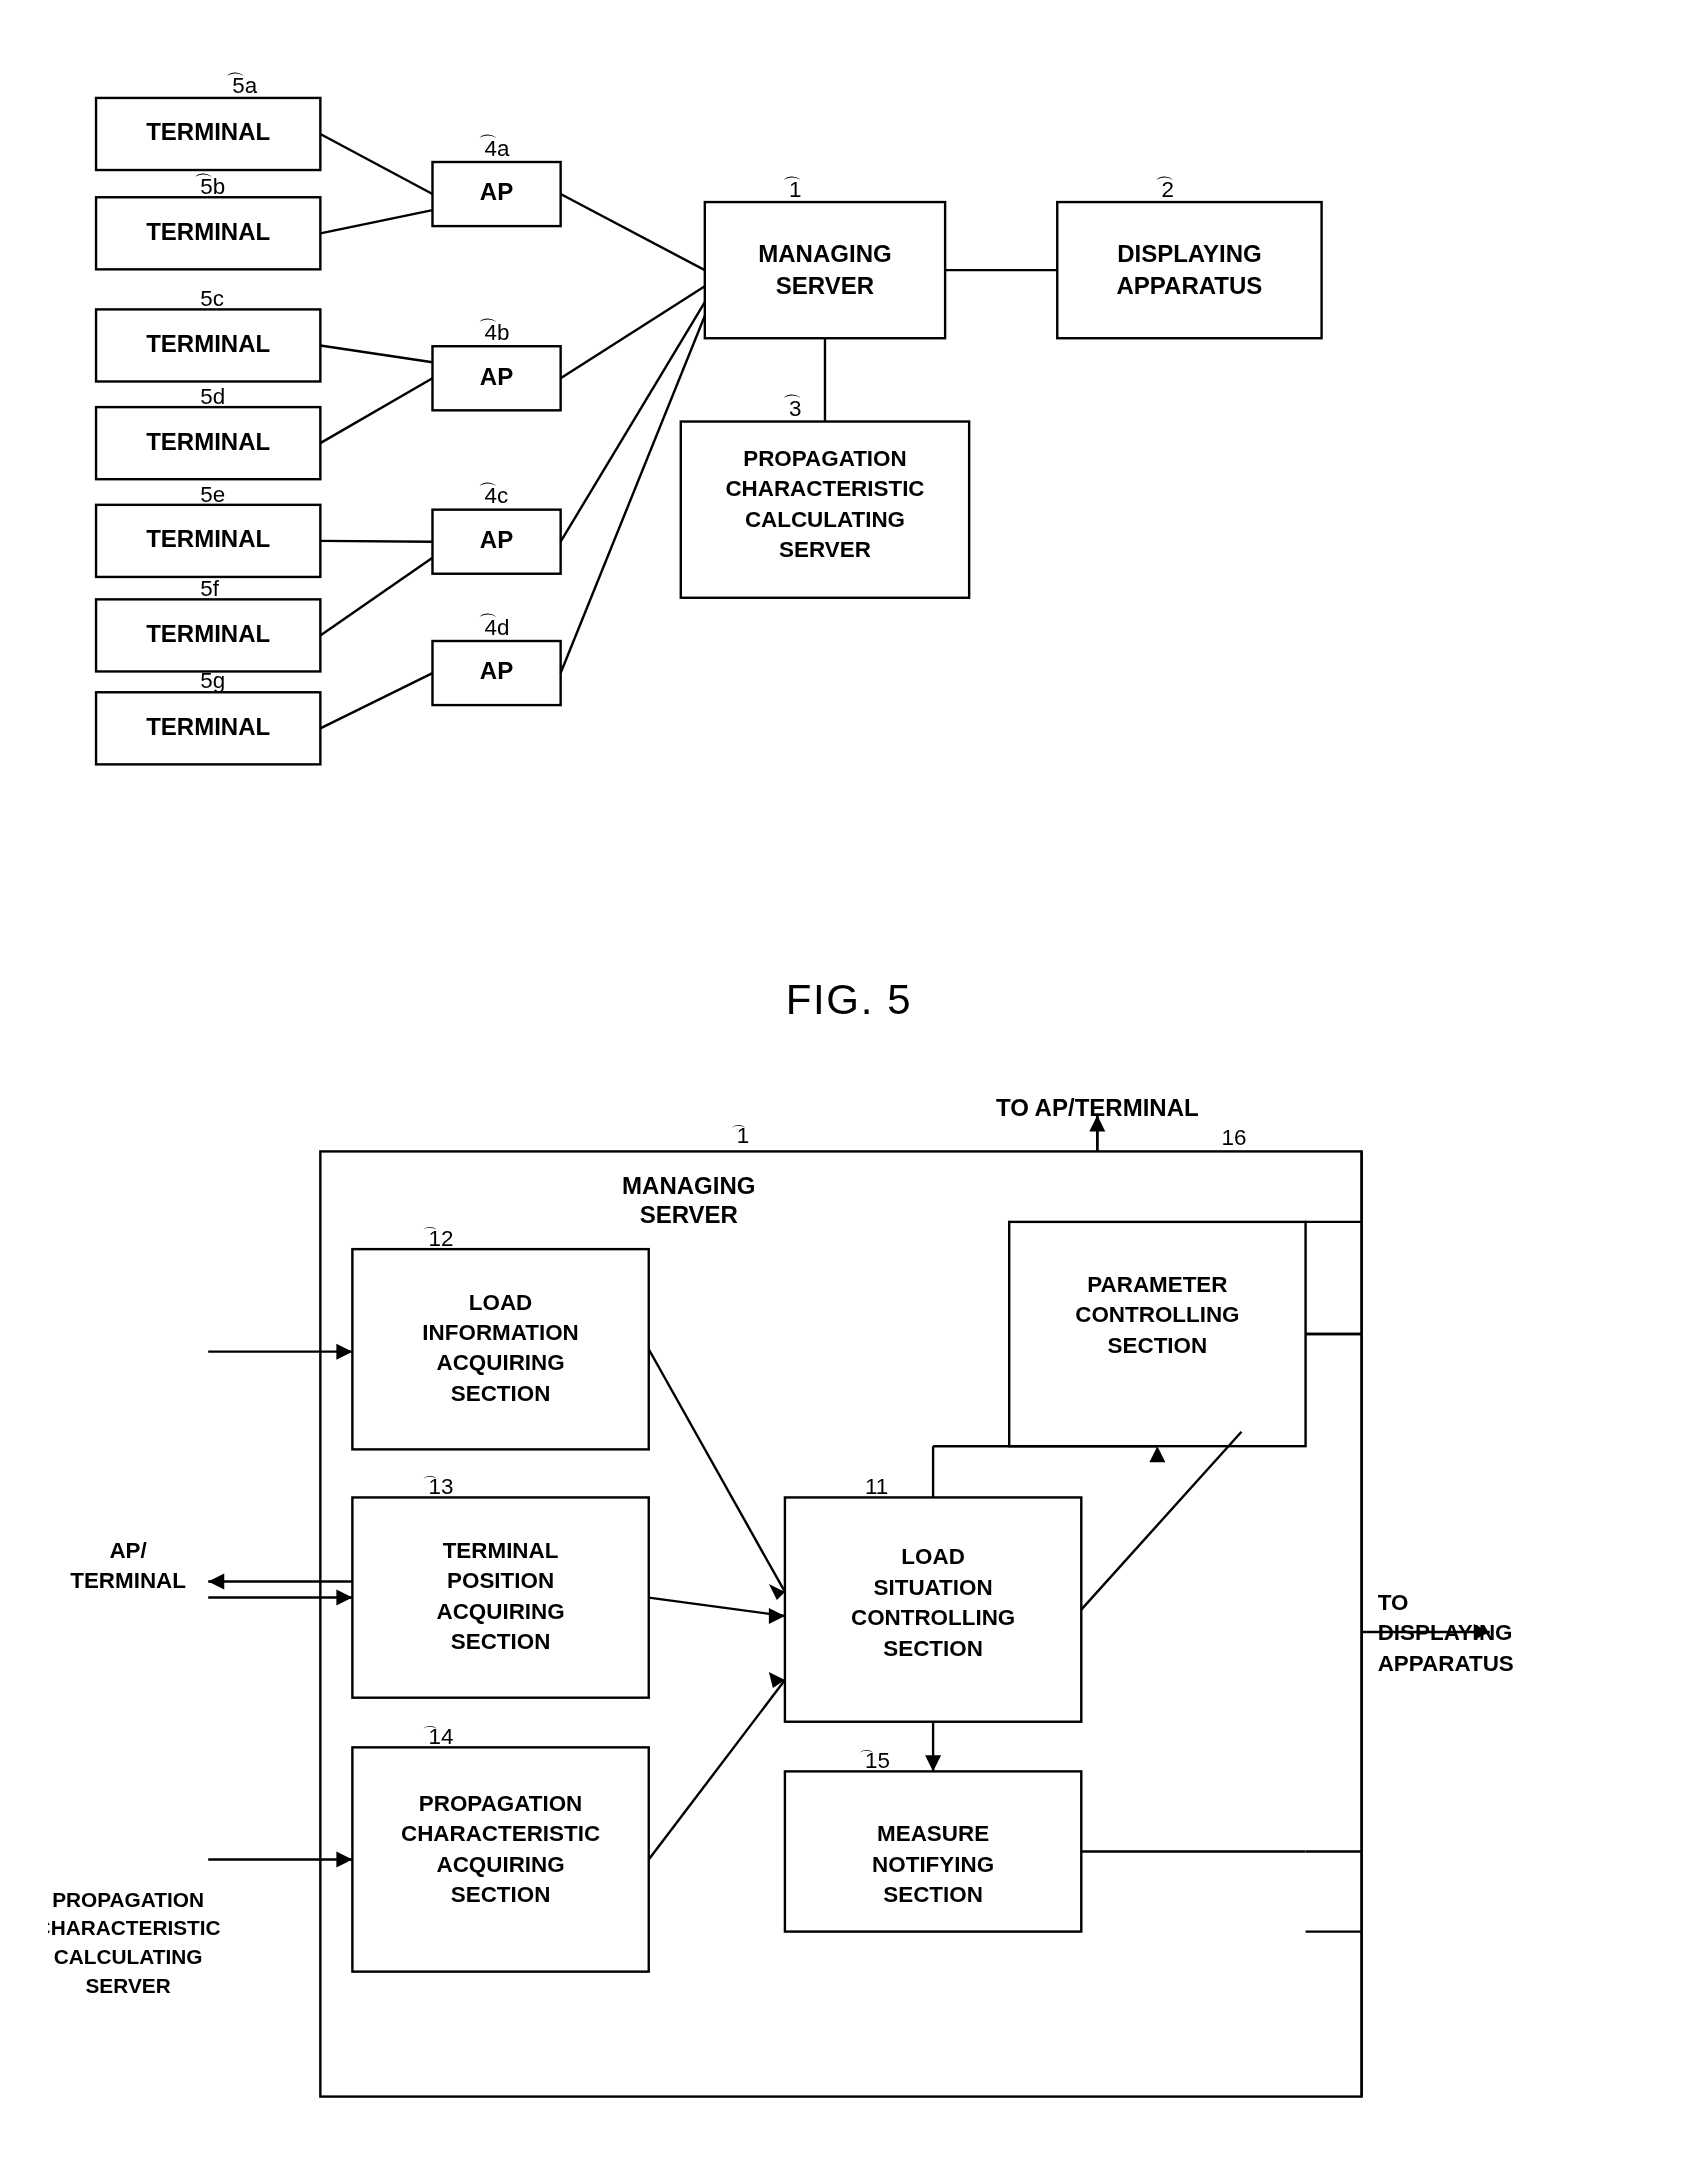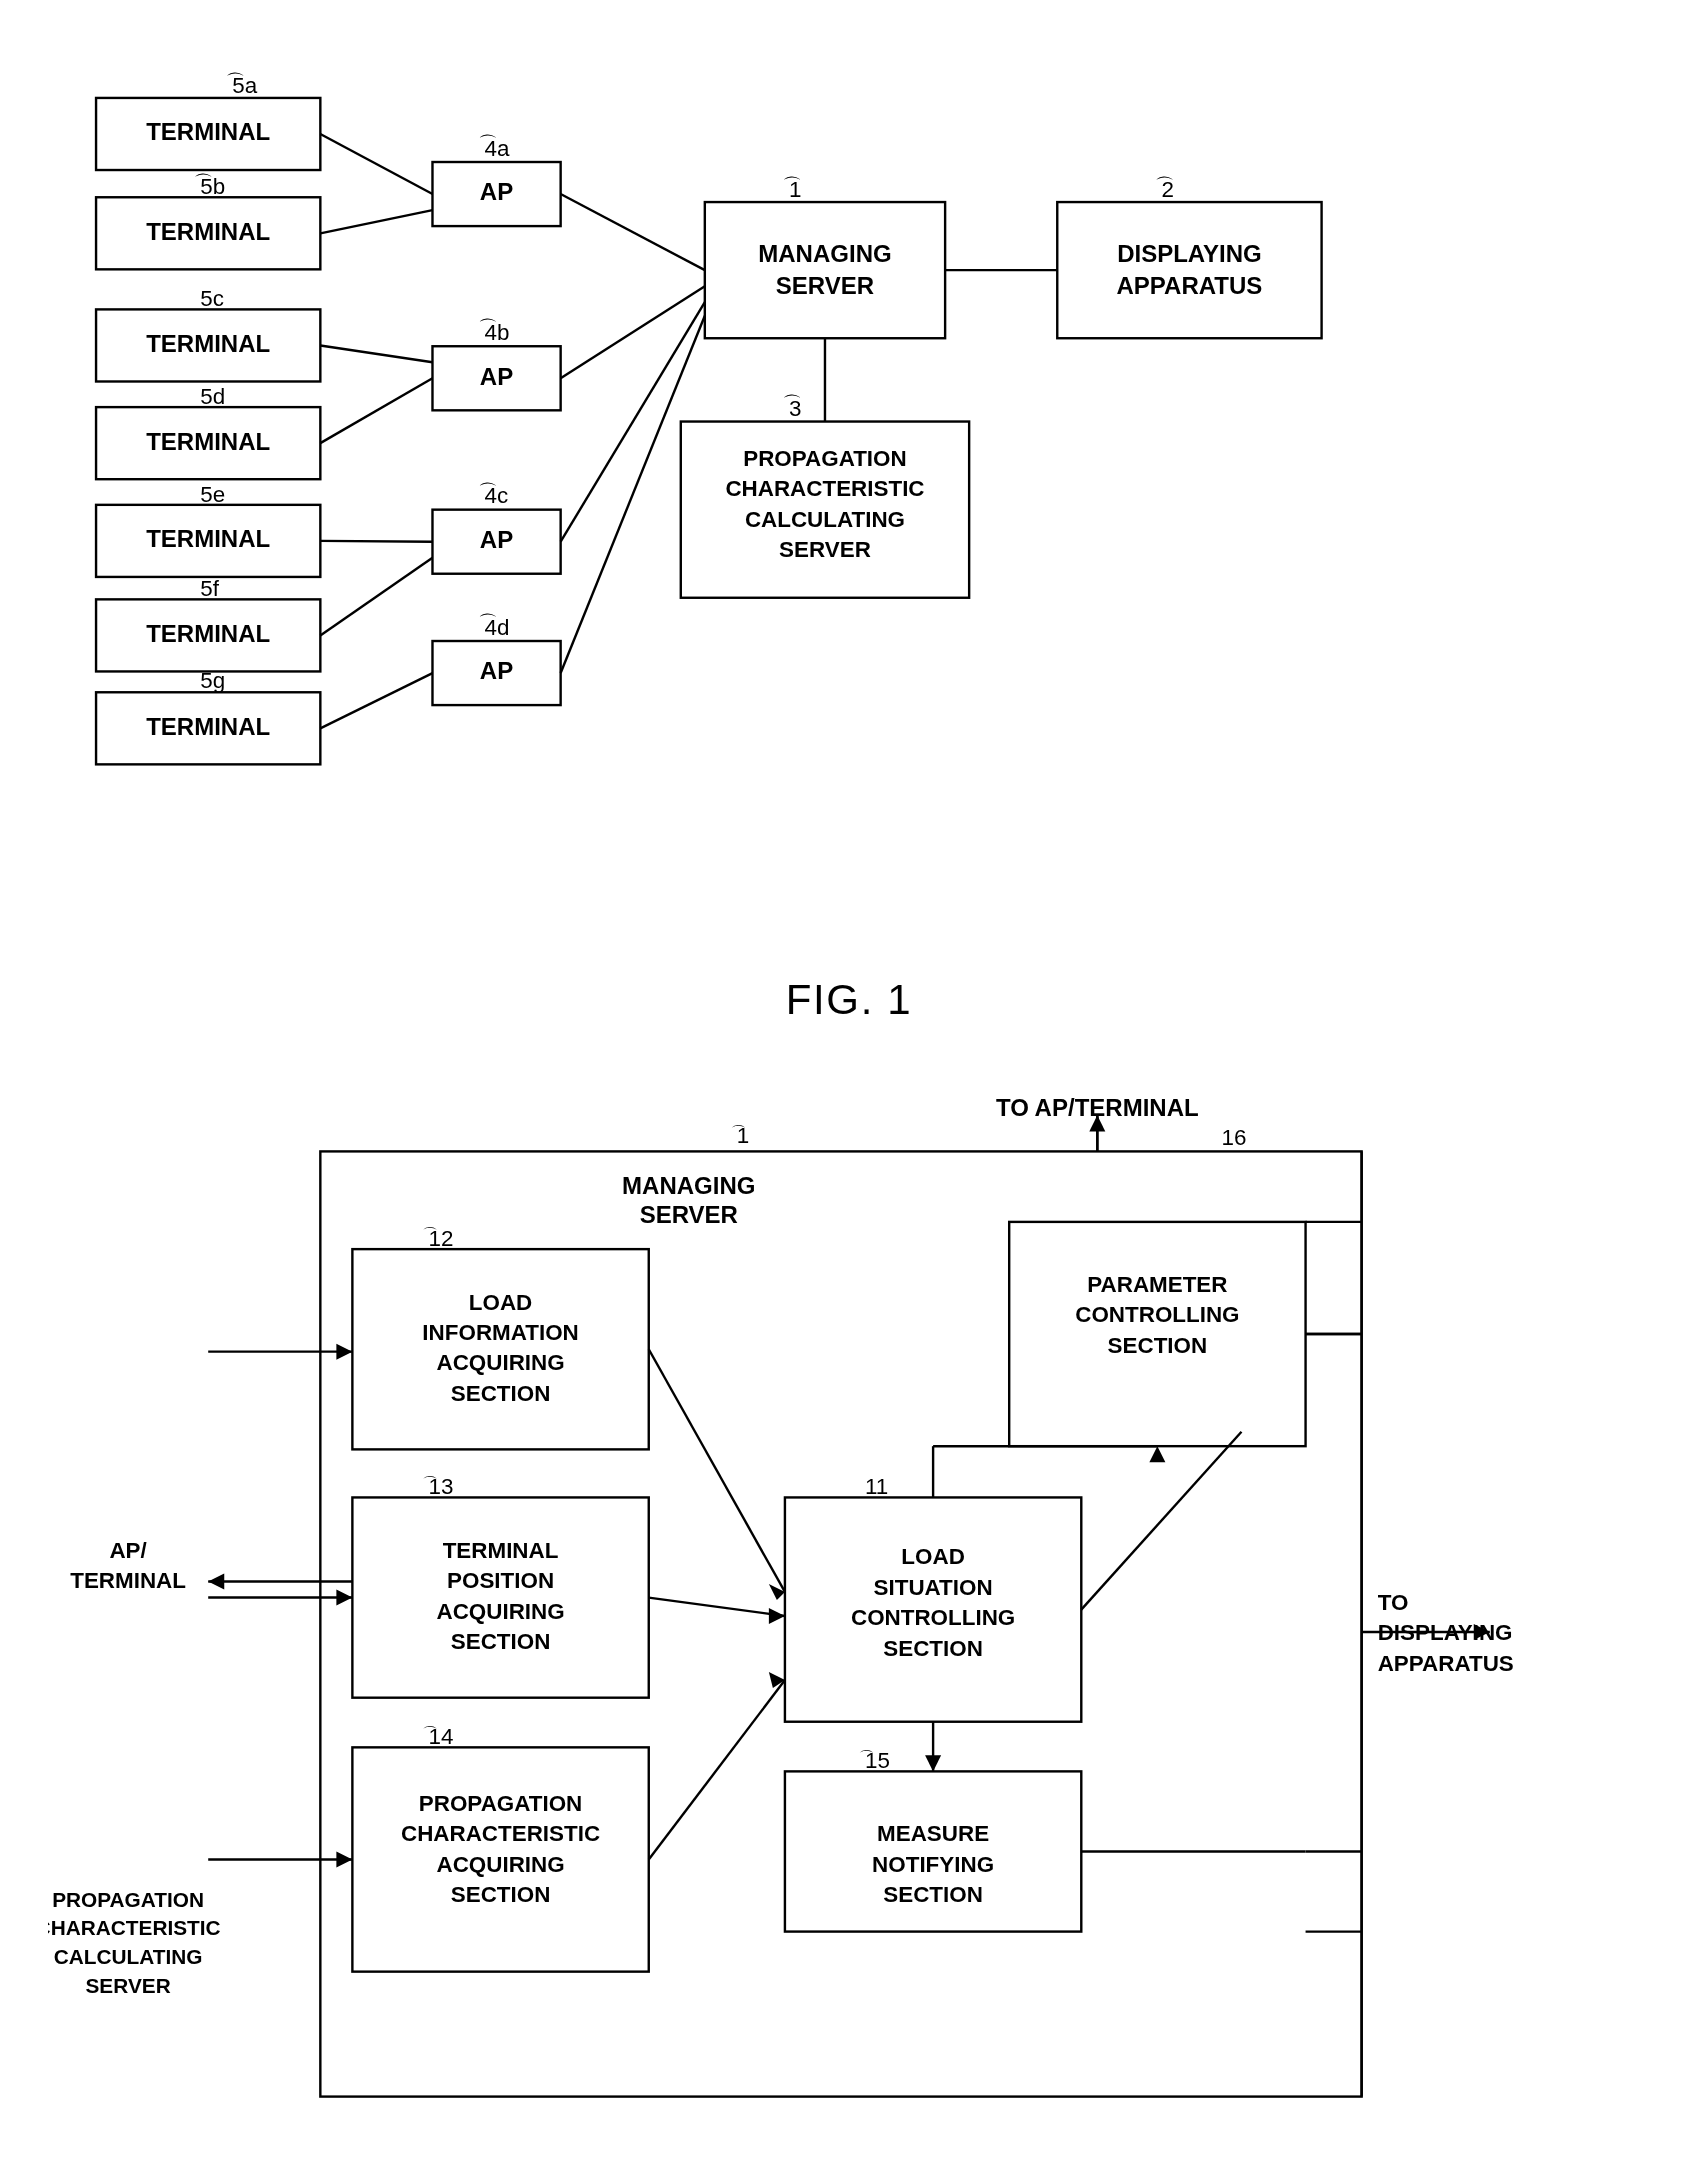--- a/index.html
+++ b/index.html
@@ -192,21 +192,21 @@
       <line x1="640" y1="612" x2="820" y2="313" class="conn"></line>
       <line x1="640" y1="776" x2="820" y2="330" class="conn"></line>
 
       <line x1="1120" y1="273" x2="1260" y2="273" class="conn"></line>
 
       <line x1="970" y1="358" x2="970" y2="462" class="conn"></line>
 
     </svg>
   </div>
 
-  <div class="fig2-title">FIG. 1</div>
+  <div class="fig2-title">FIG. 5</div>
 
   <div class="fig2-container">
     <svg class="fig2-svg" viewBox="0 0 2000 1380" xmlns="http://www.w3.org/2000/svg">
 
       <rect x="340" y="100" width="1300" height="1180" class="box" style="stroke-width:3;"></rect>
 
       <text x="800" y="145" class="box-text" style="font-size:30px;">MANAGING</text>
       <text x="800" y="182" class="box-text" style="font-size:30px;">SERVER</text>
       <text x="860" y="90" class="ref-num">1</text>
       <text x="852" y="83" class="ref-num" style="font-size:20px;">⌒</text>

